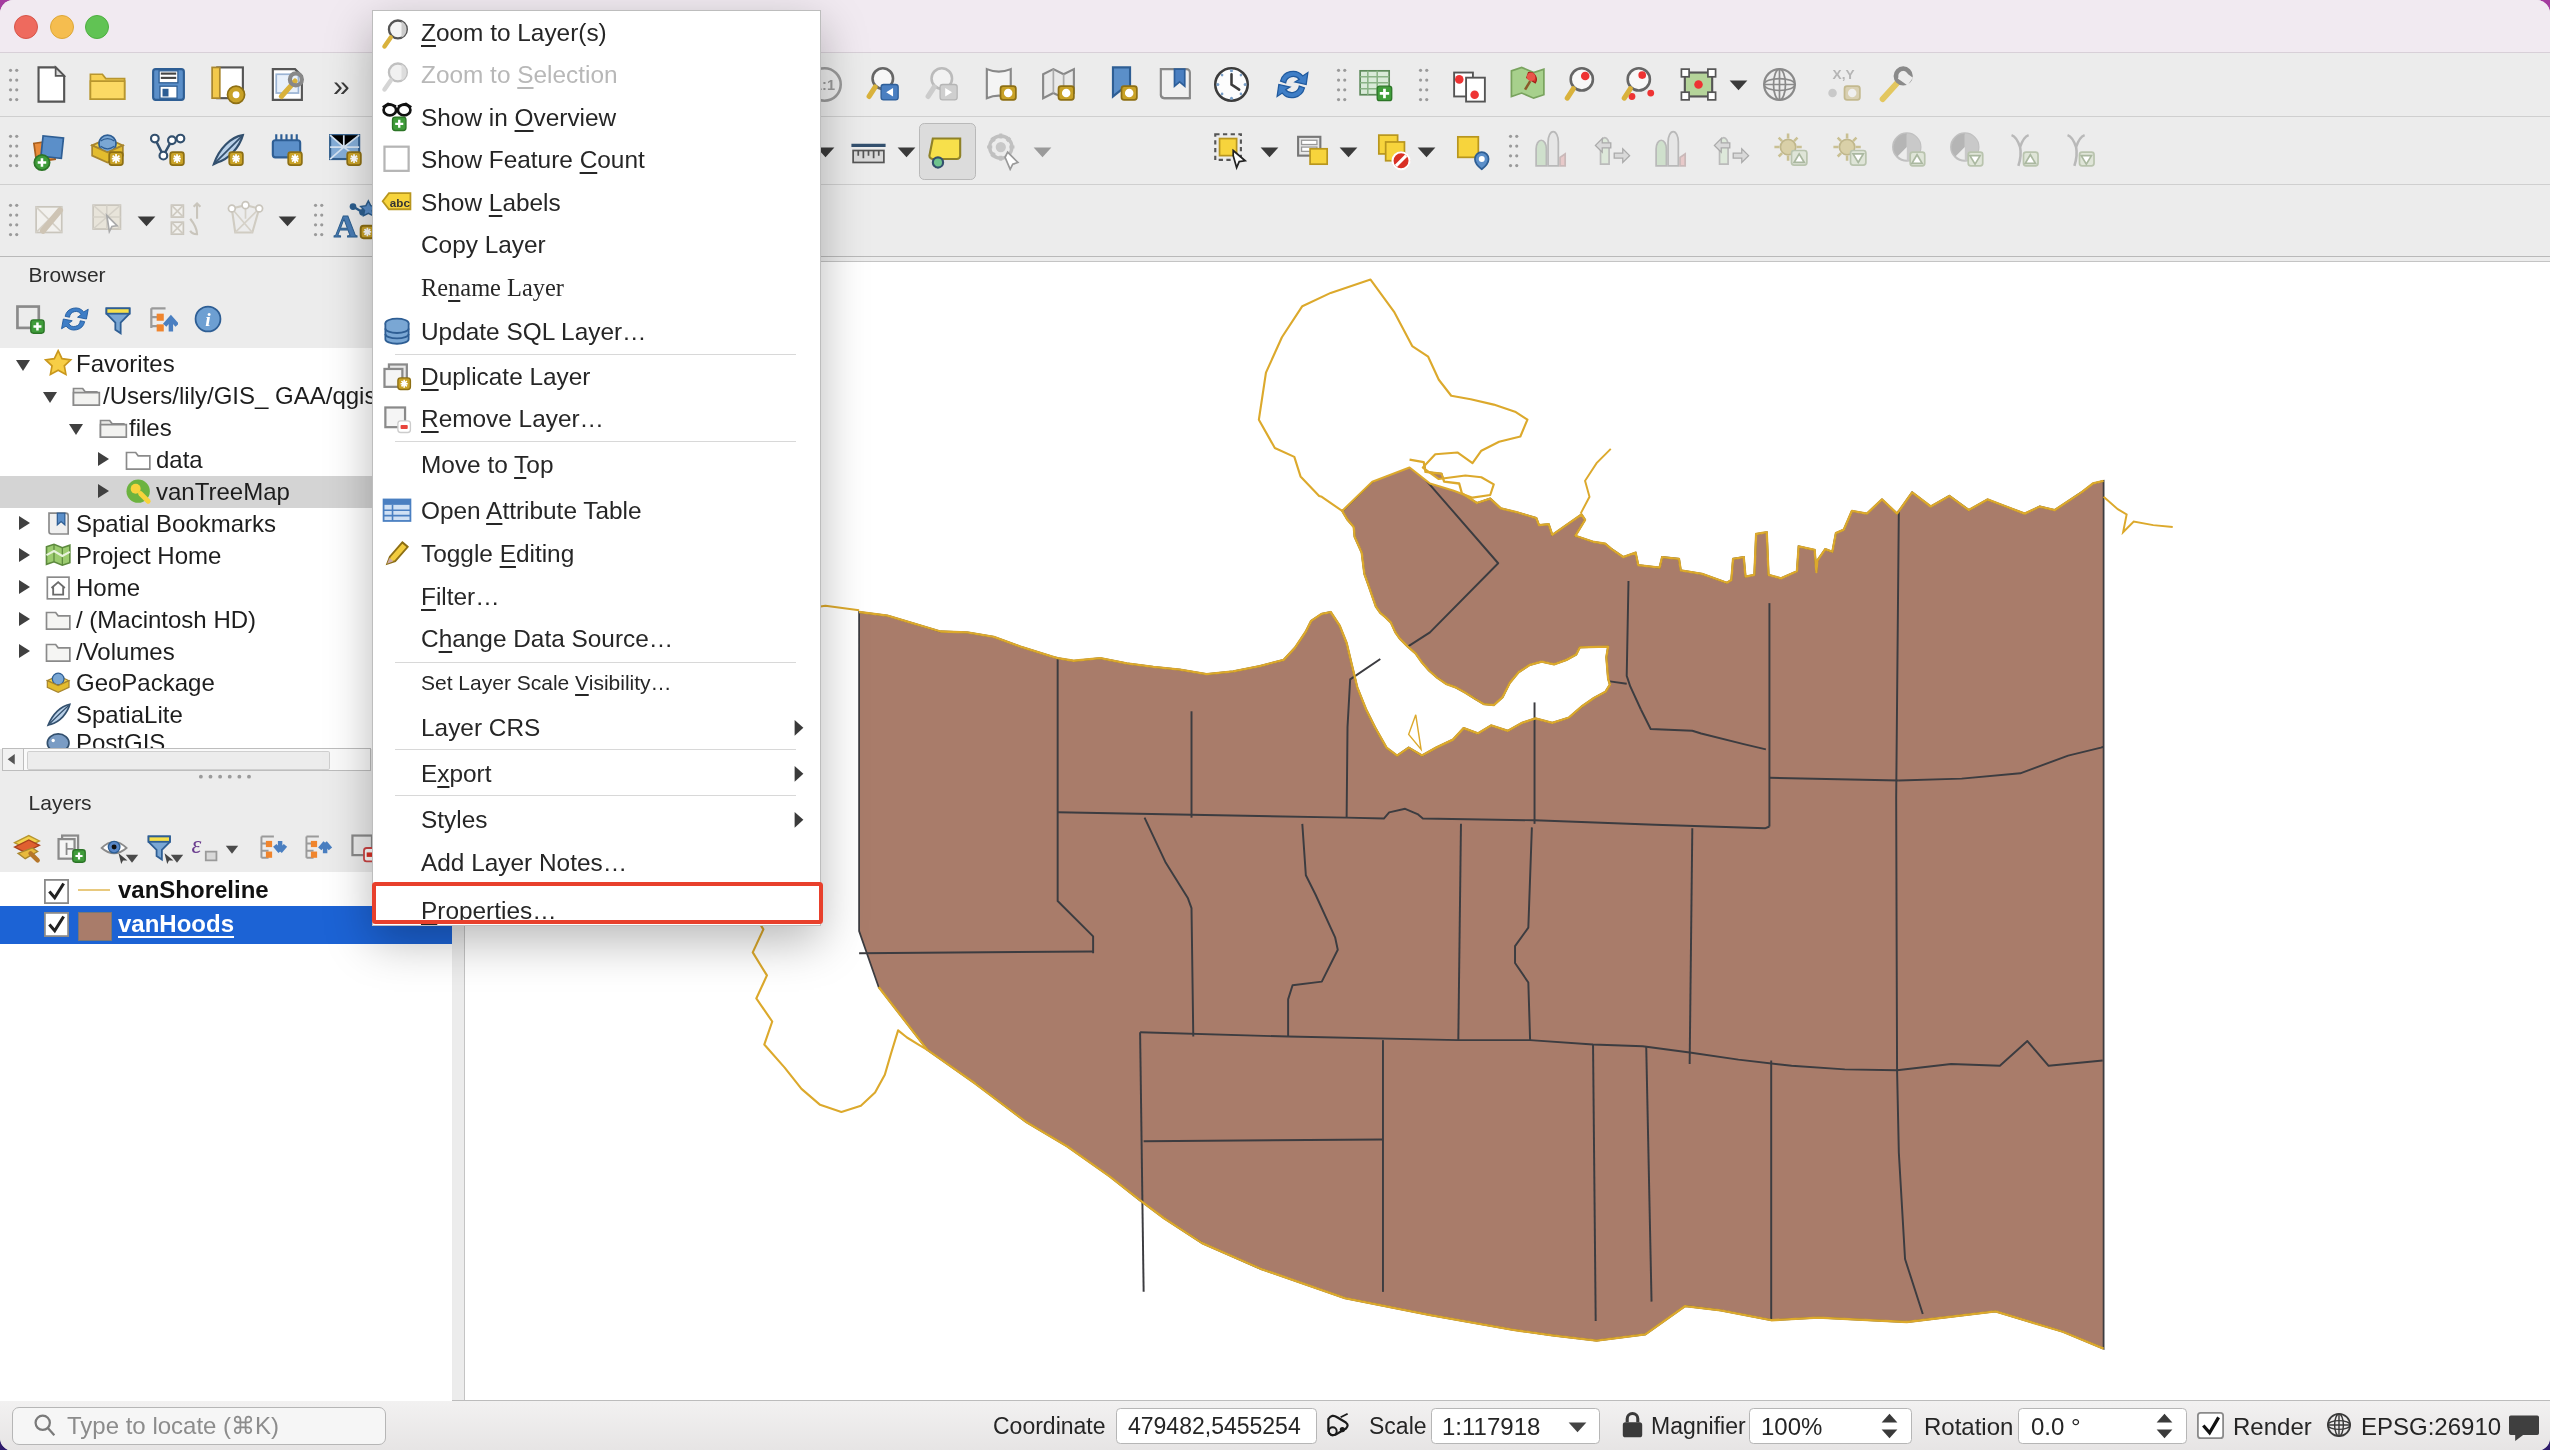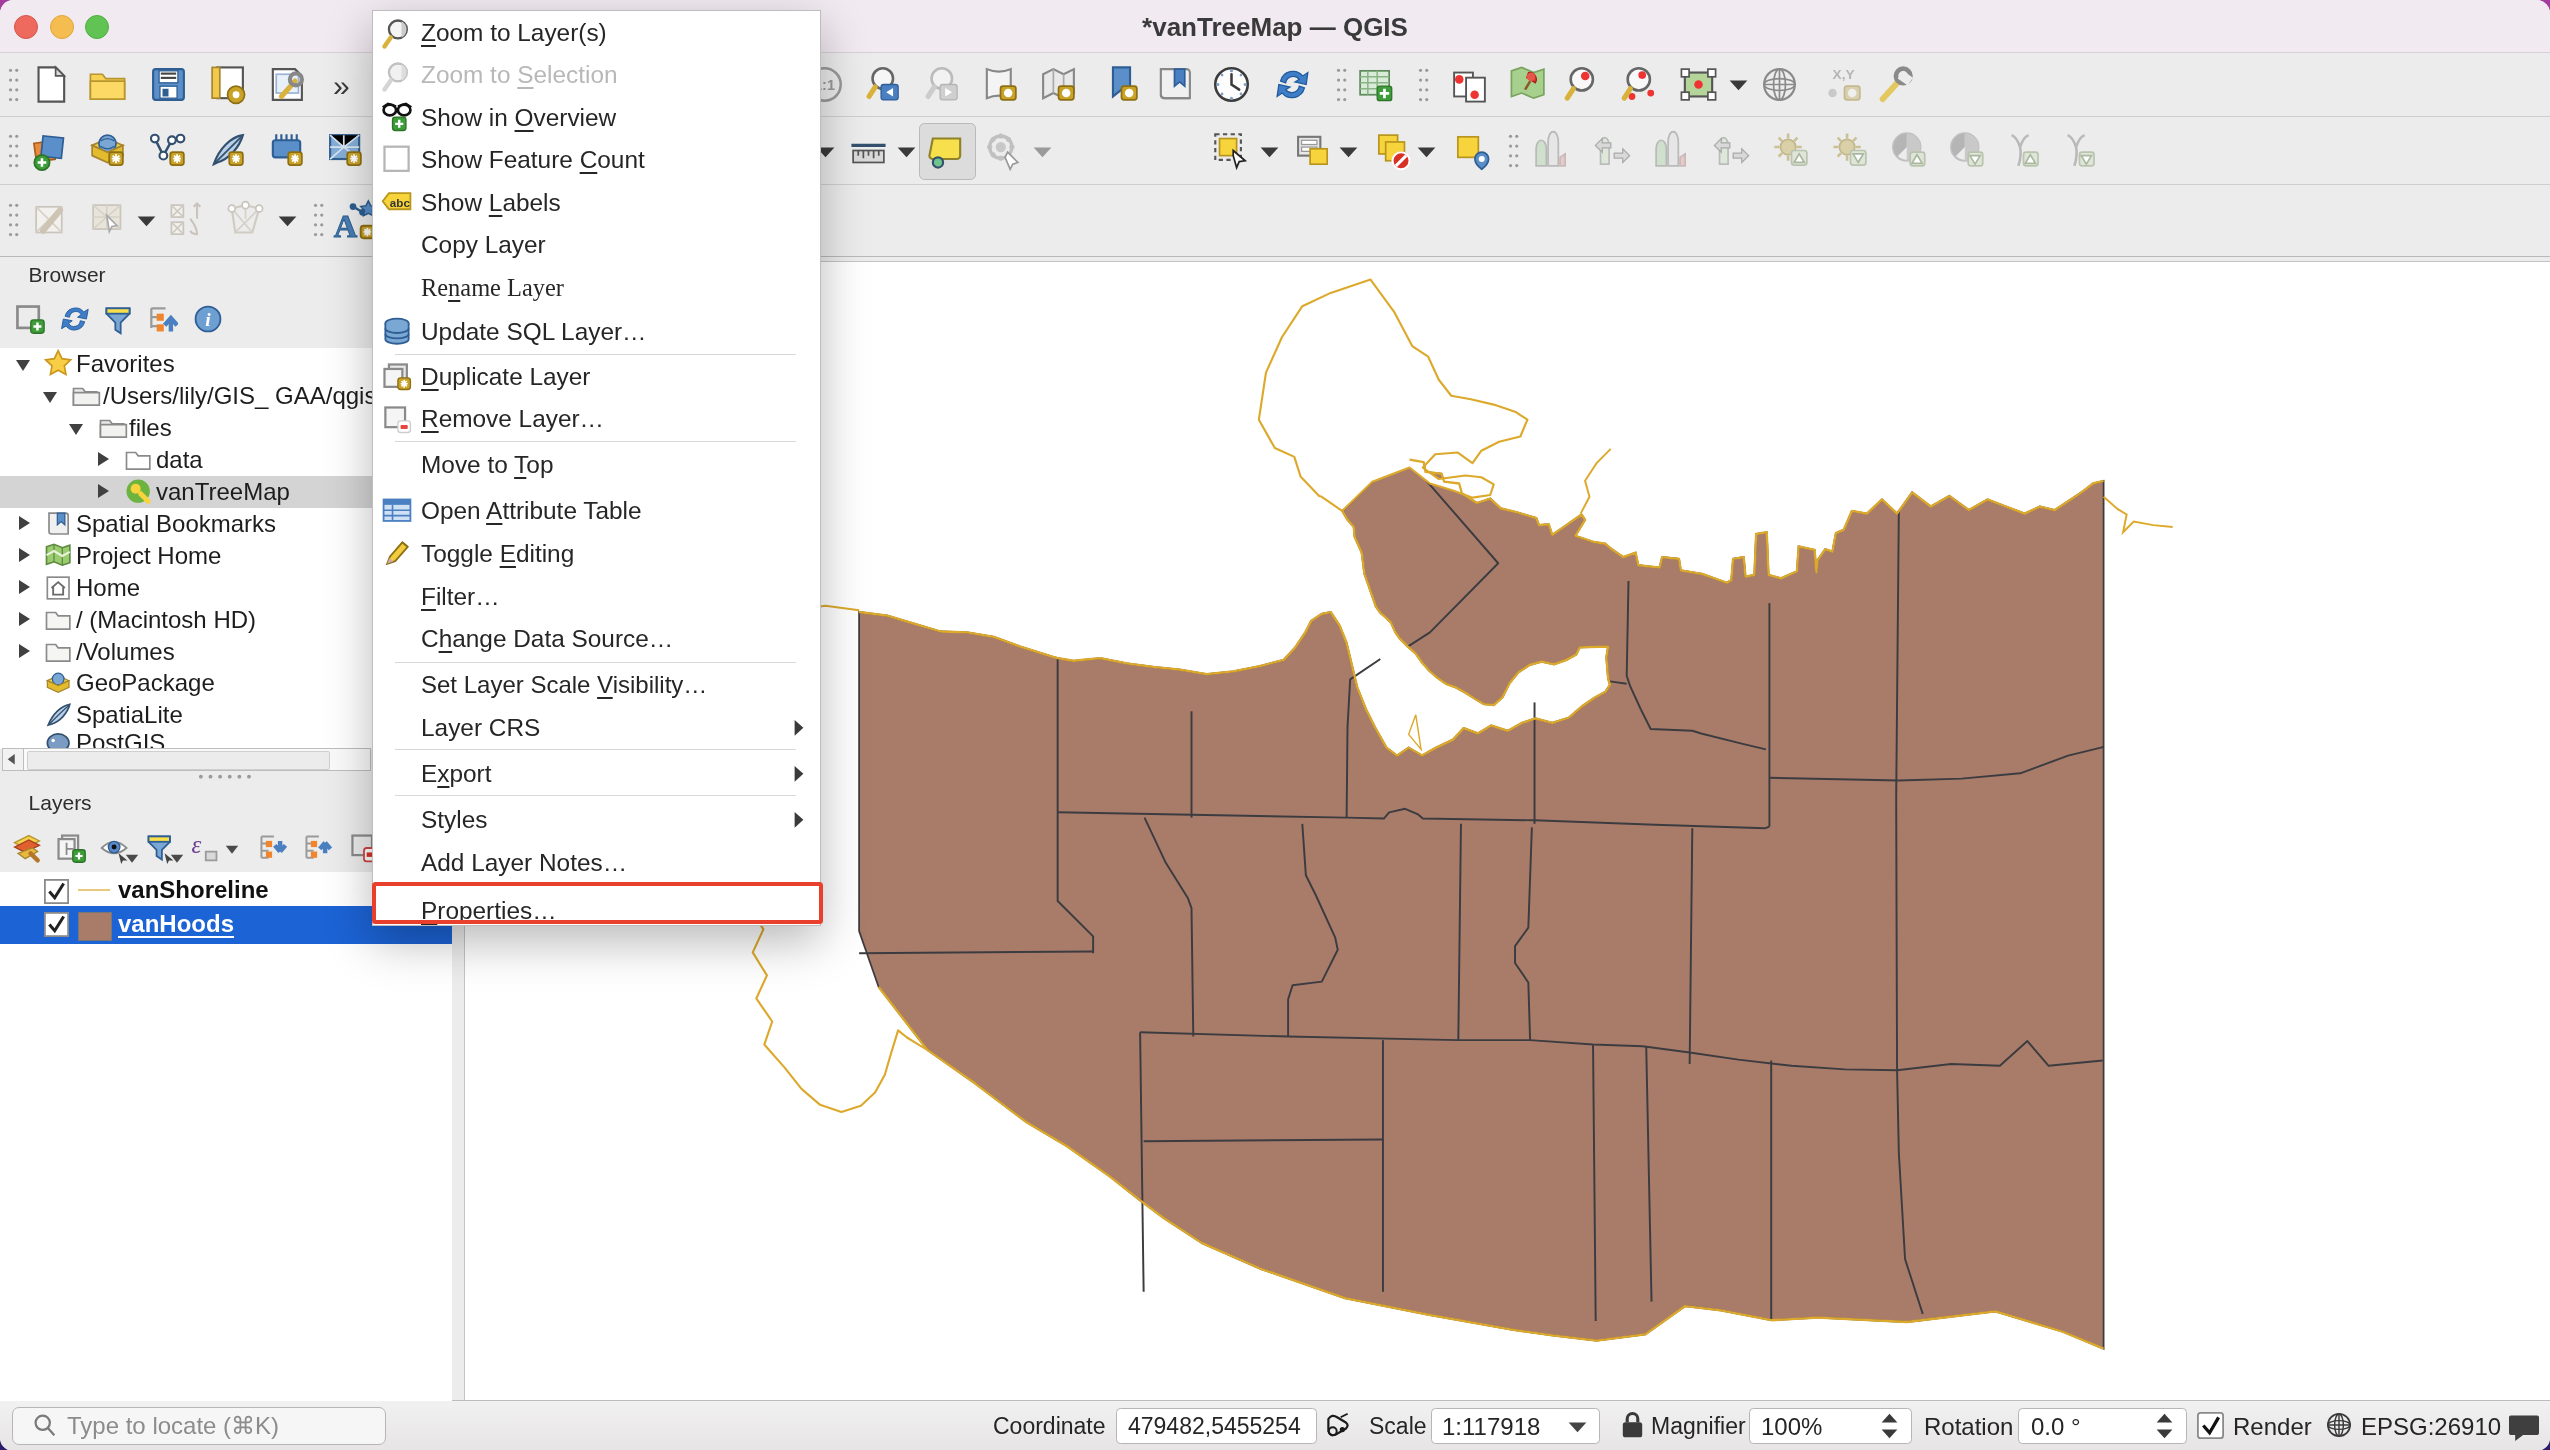--- a/index.html
+++ b/index.html
@@ -28,21 +28,20 @@
 .u{text-decoration:underline;text-underline-offset:4.4px;text-decoration-thickness:1.8px;}
 .sbtxt{font-size:24px;color:#252525;position:absolute;white-space:nowrap;}
 .sbbox{position:absolute;background:#ffffff;border:1.8px solid #b6b6b6;border-radius:4.4px;}
 </style></head><body>
 <div id="win">
 
 <div class="abs" id="titlebar"></div>
 <div class="tl" style="left:14px;background:#ee6a5e;border:0.9px solid #d6554a;"></div>
 <div class="tl" style="left:50px;background:#f5bd4f;border:0.9px solid #dda738;"></div>
 <div class="tl" style="left:85px;background:#61c354;border:0.9px solid #4daf40;"></div>
-<div id="title">*vanTreeMap — QGIS</div>
 <div class="abs" id="row1"></div>
 <div class="abs" id="row2"></div>
 <div class="abs" id="row3"></div>
 <div class="abs" id="dock"></div>
 <div class="abs" id="mapc"></div>
 <div class="abs" id="mapw"></div>
 <div class="abs" id="statusbar"></div>
 <svg class="abs" style="left:7px;top:65px" width="12.4" height="39" viewBox="0 0 14 44">
       <circle cx="4" cy="6" r="1.8" fill="#9a9a9a"></circle>
       <circle cx="11" cy="6" r="1.8" fill="#9a9a9a"></circle>
@@ -817,21 +816,21 @@
     <div class="abs" style="left:421px;top:497px;font-size:24.4px;color:#262626;white-space:nowrap;">Open <span class="u">A</span>ttribute Table</div>
     <svg class="mico abs" style="left:380px;top:537px" width="34" height="34" viewBox="0 0 38 38">
       <path d="M8 30 l3 -8 14 -16 6 5 -14 16 -9 3z" fill="#f2cc3f" stroke="#8d6f14" stroke-width="2"></path>
       <path d="M25 6 l6 5" stroke="#8d6f14" stroke-width="2"></path>
       <path d="M8 30 l2.5 -6.5 4.5 3.5z" fill="#caa"></path>
     </svg>
     <div class="abs" style="left:421px;top:540px;font-size:24.4px;color:#262626;white-space:nowrap;">Toggle <span class="u">E</span>diting</div>
     <div class="abs" style="left:421px;top:583px;font-size:24.4px;color:#262626;white-space:nowrap;"><span class="u">F</span>ilter…</div>
     <div class="abs" style="left:421px;top:625px;font-size:24.4px;color:#262626;white-space:nowrap;">C<span class="u">h</span>ange Data Source…</div>
     <div class="msep abs" style="left:395px;top:662px;"></div>
-    <div class="abs" style="left:421px;top:671px;font-size:24px;color:#262626;white-space:nowrap;">Set Layer Scale <span class="u">V</span>isibility…</div>
+    <div class="abs" style="left:421px;top:671px;font-size:21px;color:#262626;white-space:nowrap;">Set Layer Scale <span class="u">V</span>isibility…</div>
     <div class="abs" style="left:421px;top:714px;font-size:24.4px;color:#262626;white-space:nowrap;">Layer CRS</div>
     <svg class="abs" style="left:792px;top:718px" width="14" height="19.5" viewBox="0 0 16 22">
       <path d="M3 2 L13 11 L3 20z" fill="#3a3a3a"></path>
     </svg>
     <div class="msep abs" style="left:395px;top:749px;"></div>
     <div class="abs" style="left:421px;top:760px;font-size:24.4px;color:#262626;white-space:nowrap;">E<span class="u">x</span>port</div>
     <svg class="abs" style="left:792px;top:764px" width="14" height="19.5" viewBox="0 0 16 22">
       <path d="M3 2 L13 11 L3 20z" fill="#3a3a3a"></path>
     </svg>
     <div class="msep abs" style="left:395px;top:795px;"></div>

